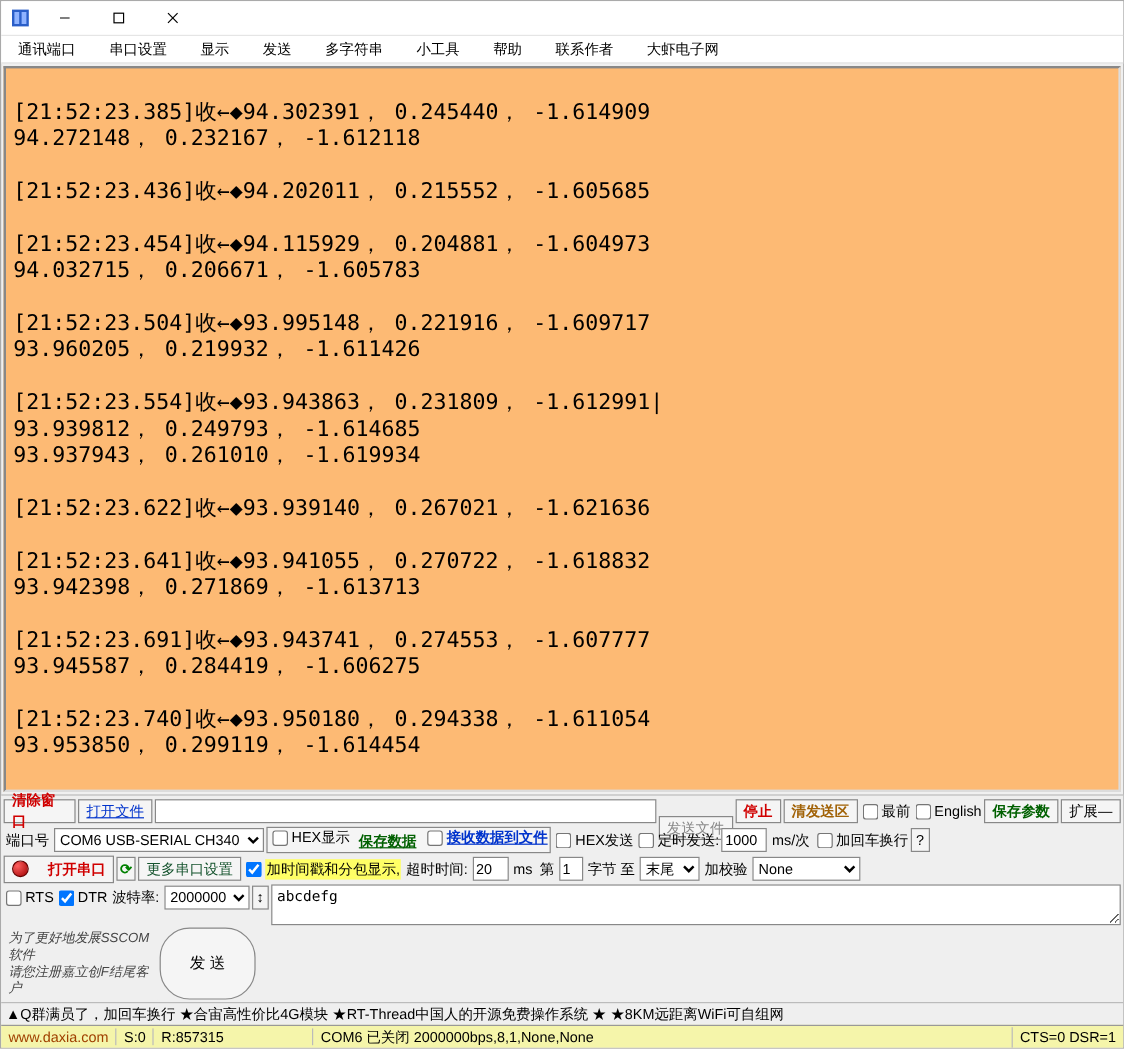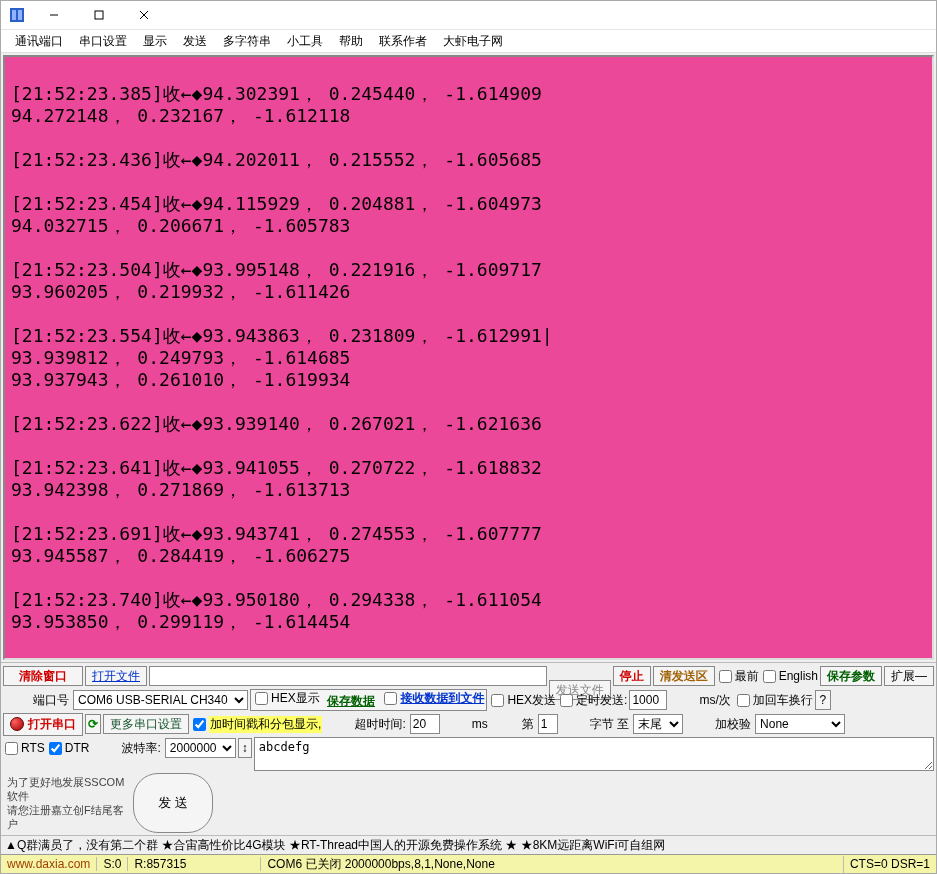--- a/index.html
+++ b/index.html
@@ -53,29 +53,29 @@
   .sysbtn svg { width: 10px; height: 10px; }
   
   .menubar {
     height: 22px;
     display: flex;
     align-items: center;
     background: #fff;
     padding: 0 6px;
     border-bottom: 1px solid #ddd;
     font-size: 12px;
-    gap: 0;
+    gap: 12px;
   }
   .menubar .menu-item {
     padding: 2px 8px;
   }
   
   .log {
     flex: 1;
-    background: #ec4899;
+    background: #fdba74;
     border: 2px inset #dcdcdc;
     margin: 2px;
     padding: 4px 6px;
     font-family: "SimSun", "MS Gothic", monospace;
     font-size: 18px;
     line-height: 22px;
     white-space: pre-wrap;
     overflow: hidden;
     color: #000;
   }
@@ -106,21 +106,21 @@
   .btn.red-text { color: #d00000; }
   .btn.blue-text { color: #0033cc; text-decoration: underline; }
   .txtin {
     border: 1px solid #888;
     background: #fff;
     padding: 1px 2px;
     height: 20px;
     box-sizing: border-box;
     font-size: 12px;
   }
-  .label { padding: 0 2px; white-space: nowrap; margin-left: 28px; }
+  .label { padding: 0 2px; white-space: nowrap; }
   .checkbox-wrap {
     display: inline-flex;
     align-items: center;
     gap: 2px;
     white-space: nowrap;
   }
   .checkbox-wrap input { margin: 0 1px 0 2px; vertical-align: middle; }
   select.txtin { padding: 0; }
   .red { color: #d00000; font-weight: bold; }
   .green { color: #006000; font-weight: bold; }
@@ -153,25 +153,26 @@
     overflow: hidden;
     padding: 0 4px;
   }
   .sidebox {
     background: #efefef;
     font-size: 11px;
     color: #444;
     padding: 2px 4px;
     line-height: 14px;
     width: 120px;
+    font-style: italic;
   }
   .open-port {
     display: flex;
     align-items: center;
-    gap: 4px;
+    gap: 16px;
     border: 1px solid #888;
     padding: 2px 6px;
     background: #f5f5f5;
   }
   .open-port .dot {
     width: 12px;
     height: 12px;
     border-radius: 50%;
     background: radial-gradient(circle at 30% 30%, #ff6060, #a00000);
     border: 1px solid #600;
@@ -254,21 +255,21 @@
 [21:52:23.691]收←◆93.943741， 0.274553， -1.607777
 93.945587， 0.284419， -1.606275
 
 [21:52:23.740]收←◆93.950180， 0.294338， -1.611054
 93.953850， 0.299119， -1.614454
 </div>
 
   <div class="controls">
 
     <div class="row mb">
-      <span class="btn red-text" style="width:80px;justify-content:center;font-weight:bold;">清除窗口</span>
+      <span class="btn red-text" style="width:60px;justify-content:center;font-weight:bold;">清除窗口</span>
       <span class="btn blue-text">打开文件</span>
       <input class="txtin" style="flex: 1 1 0%;">
       <span class="btn" style="color:#888;margin-top:28px;">发送文件</span>
       <span class="btn" style="color:#d00000;font-weight:bold;">停止</span>
       <span class="btn" style="color:#a16207;font-weight:bold;">清发送区</span>
       <label class="checkbox-wrap">
           <input type="checkbox" style="">
           <span>最前</span>
         </label>
       <label class="checkbox-wrap">
@@ -356,21 +357,21 @@
     <div style="display:flex;gap:2px;margin-bottom:2px;align-items:stretch;">
       <div class="sidebox">
         <div>为了更好地发展SSCOM软件</div>
         <div>请您注册嘉立创F结尾客户</div>
       </div>
       <span class="btn" style="width:80px;justify-content:center;height:auto;font-size:13px;border-radius:25px;">发  送</span>
     </div>
 
   </div>
 
-  <div class="promo">▲Q群满员了，没有第二个群  ★合宙高性价比4G模块  ★RT-Thread中国人的开源免费操作系统  ★ ★8KM远距离WiFi可自组网</div>
+  <div class="promo">▲Q群满员了，加回车换行  ★合宙高性价比4G模块  ★RT-Thread中国人的开源免费操作系统  ★ ★8KM远距离WiFi可自组网</div>
 
   <div class="status">
     <div class="cell url">www.daxia.com</div>
     <div class="cell">S:0</div>
     <div class="cell" style="width:120px;">R:857315</div>
     <div class="cell flex1">COM6 已关闭  2000000bps,8,1,None,None</div>
     <div class="cell" style="border-right:none;">CTS=0 DSR=1</div>
   </div>
 
 </div>

